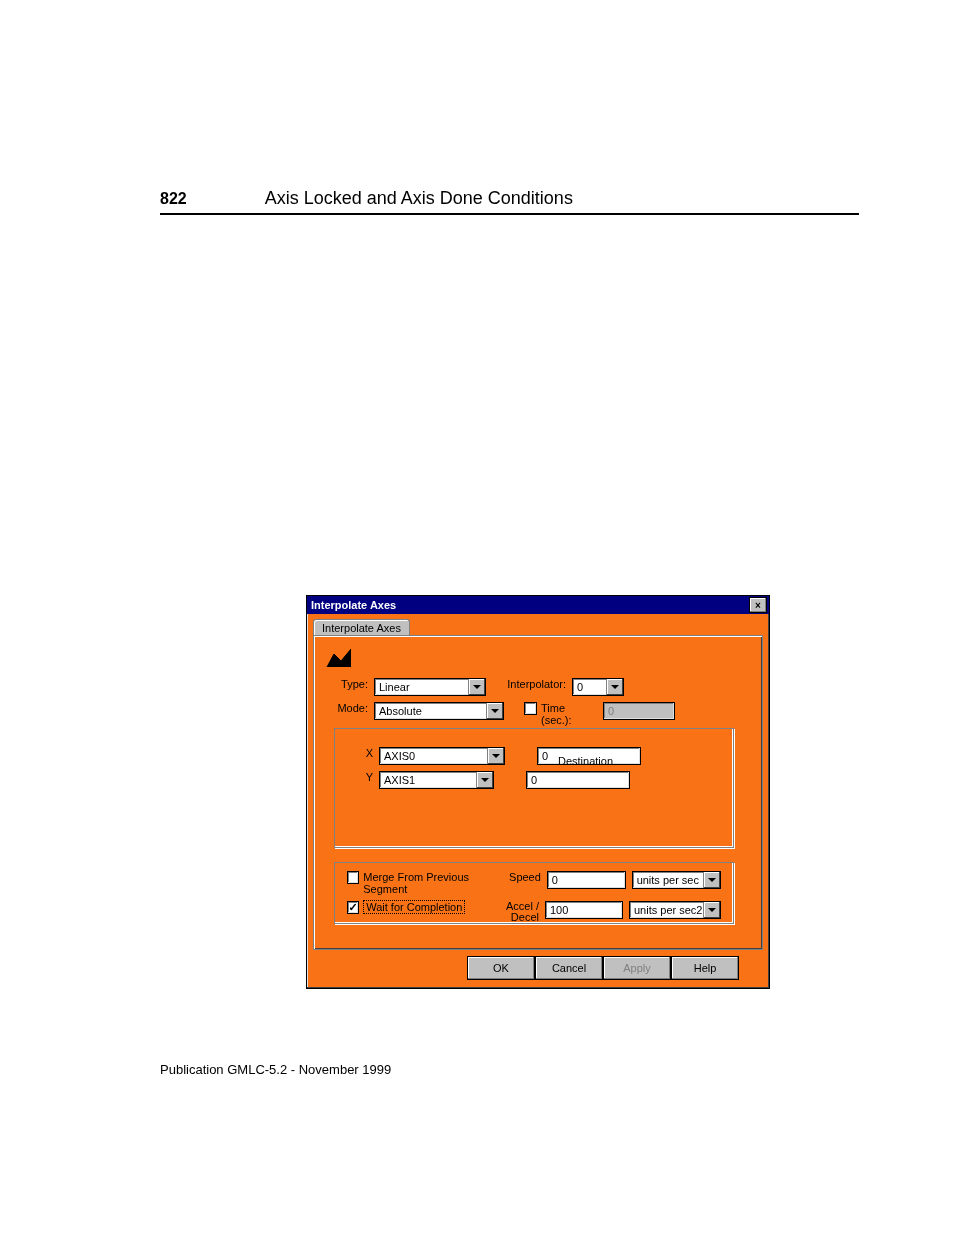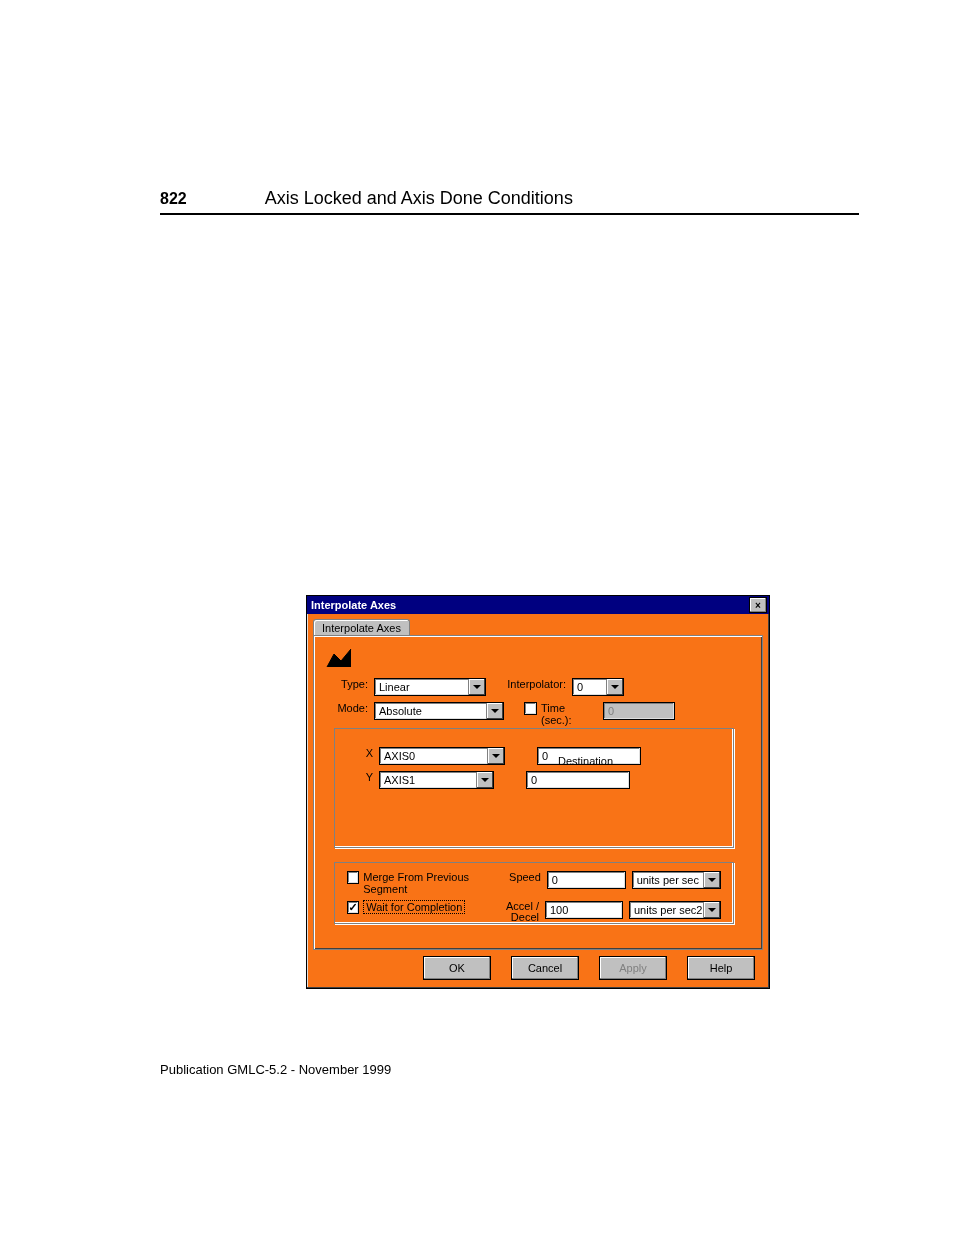--- a/index.html
+++ b/index.html
@@ -211,23 +211,23 @@
     display: inline-flex;
     align-items: center;
     justify-content: center;
     font-size: 11px;
     cursor: pointer;
   }
   .btn.disabled { color: #808080; }
   .button-row {
     position: absolute;
     bottom: 8px;
-    right: 14px;
-    display: flex;
-    gap: 20px;
+    right: 30px;
+    display: flex;
+    gap: 0;
   }
   .dotted-focus {
     border: 1px dotted #000;
     padding: 0 2px;
   }
   .col-dest {
     position: absolute;
     left: 190px;
     top: 26px;
     margin-left: 33px;

